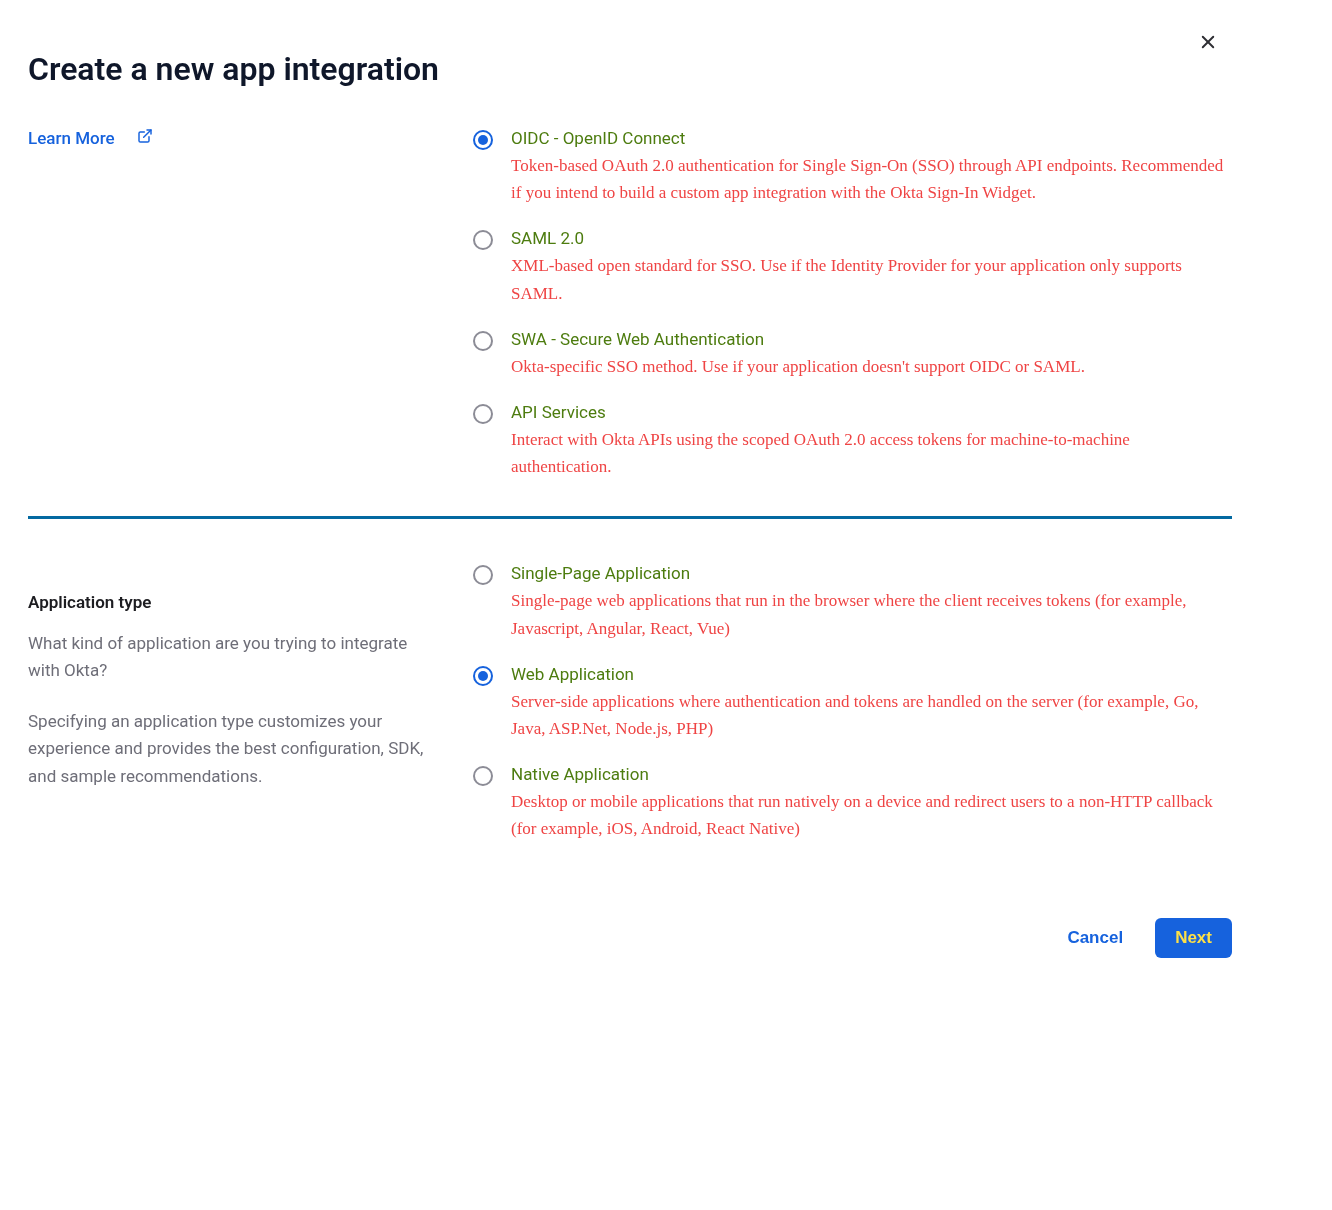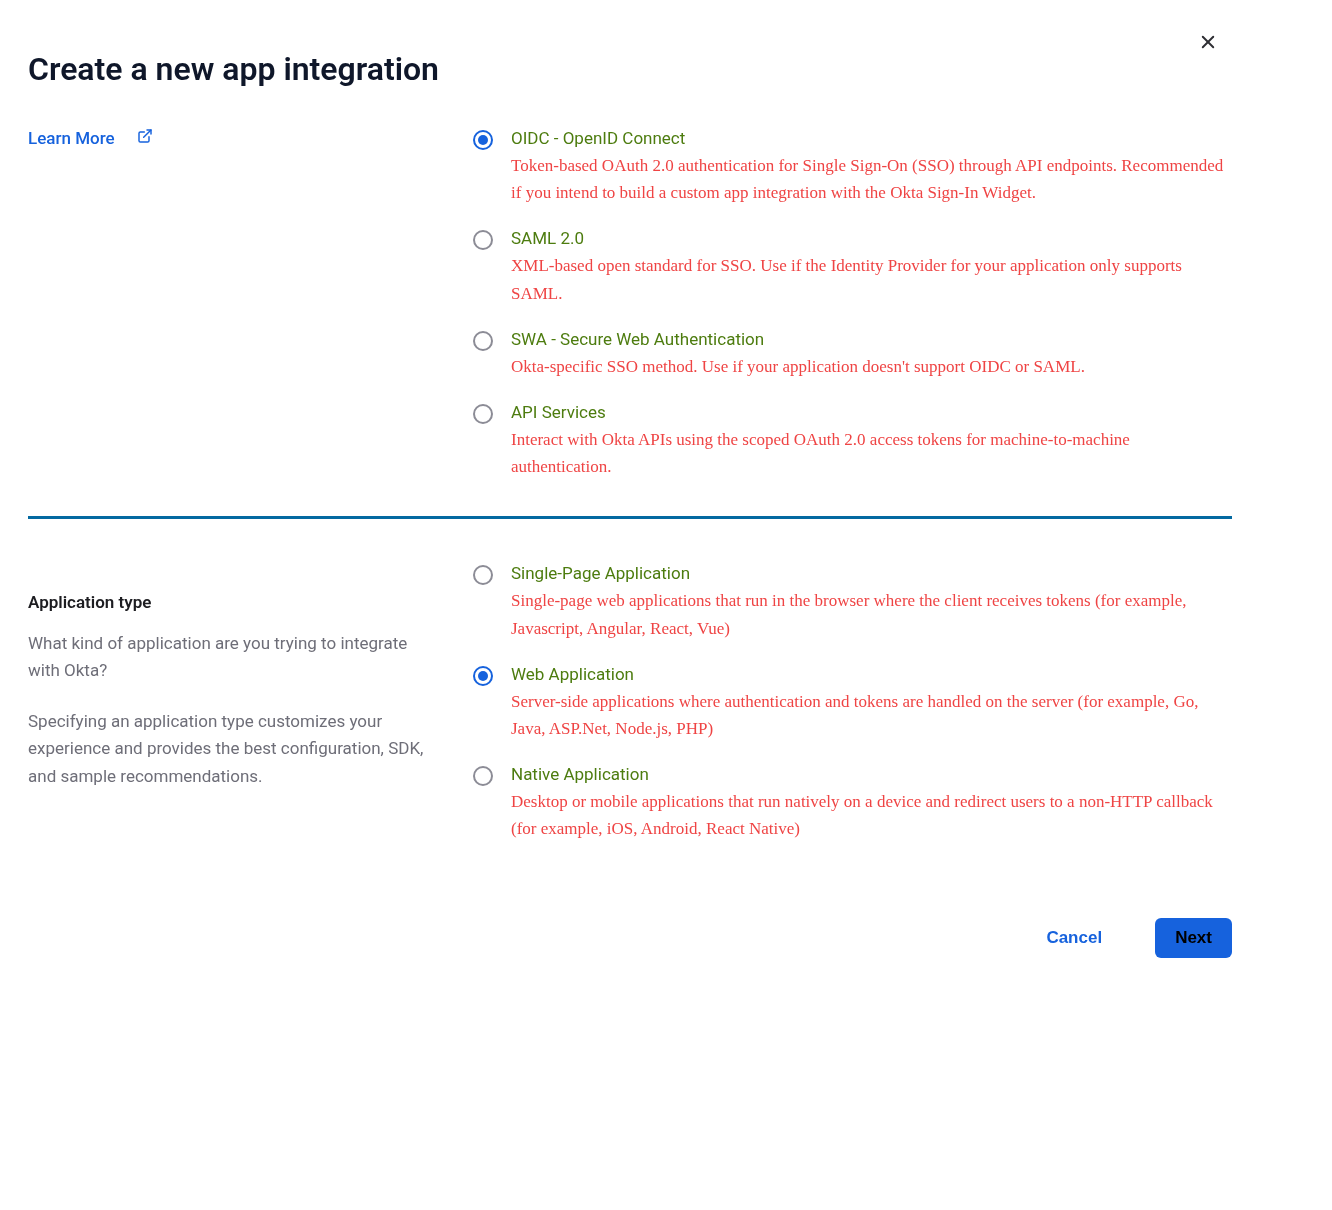--- a/index.html
+++ b/index.html
@@ -109,39 +109,38 @@
     .option-desc {
       font-size: 17px;
       line-height: 1.6;
       color: #ef4444;
       font-family: Liberation Serif, serif;
     }
     .footer {
       display: flex;
       justify-content: flex-end;
       align-items: center;
-      gap: 24px;
+      gap: 12px;
       padding-top: 40px;
     }
     .btn {
       font-size: 17px;
       font-weight: 600;
       padding: 10px 20px;
       border-radius: 6px;
       cursor: pointer;
       border: none;
     }
     .btn-secondary {
       background: transparent;
       color: #1662dd;
     }
     .btn-primary {
       background: #1662dd;
-      color: #000000;
-      margin-left: 9px;
+      color: #fde047;
     }
   </style>
 </head>
 <body>
 
 <div class="close-btn" aria-label="Close">
   <span>
     <svg viewBox="0 0 24 24" fill="none" stroke="currentColor" stroke-width="2.5" stroke-linecap="round">
       <line x1="5" y1="5" x2="19" y2="19"></line>
         <line x1="19" y1="5" x2="5" y2="19"></line>

